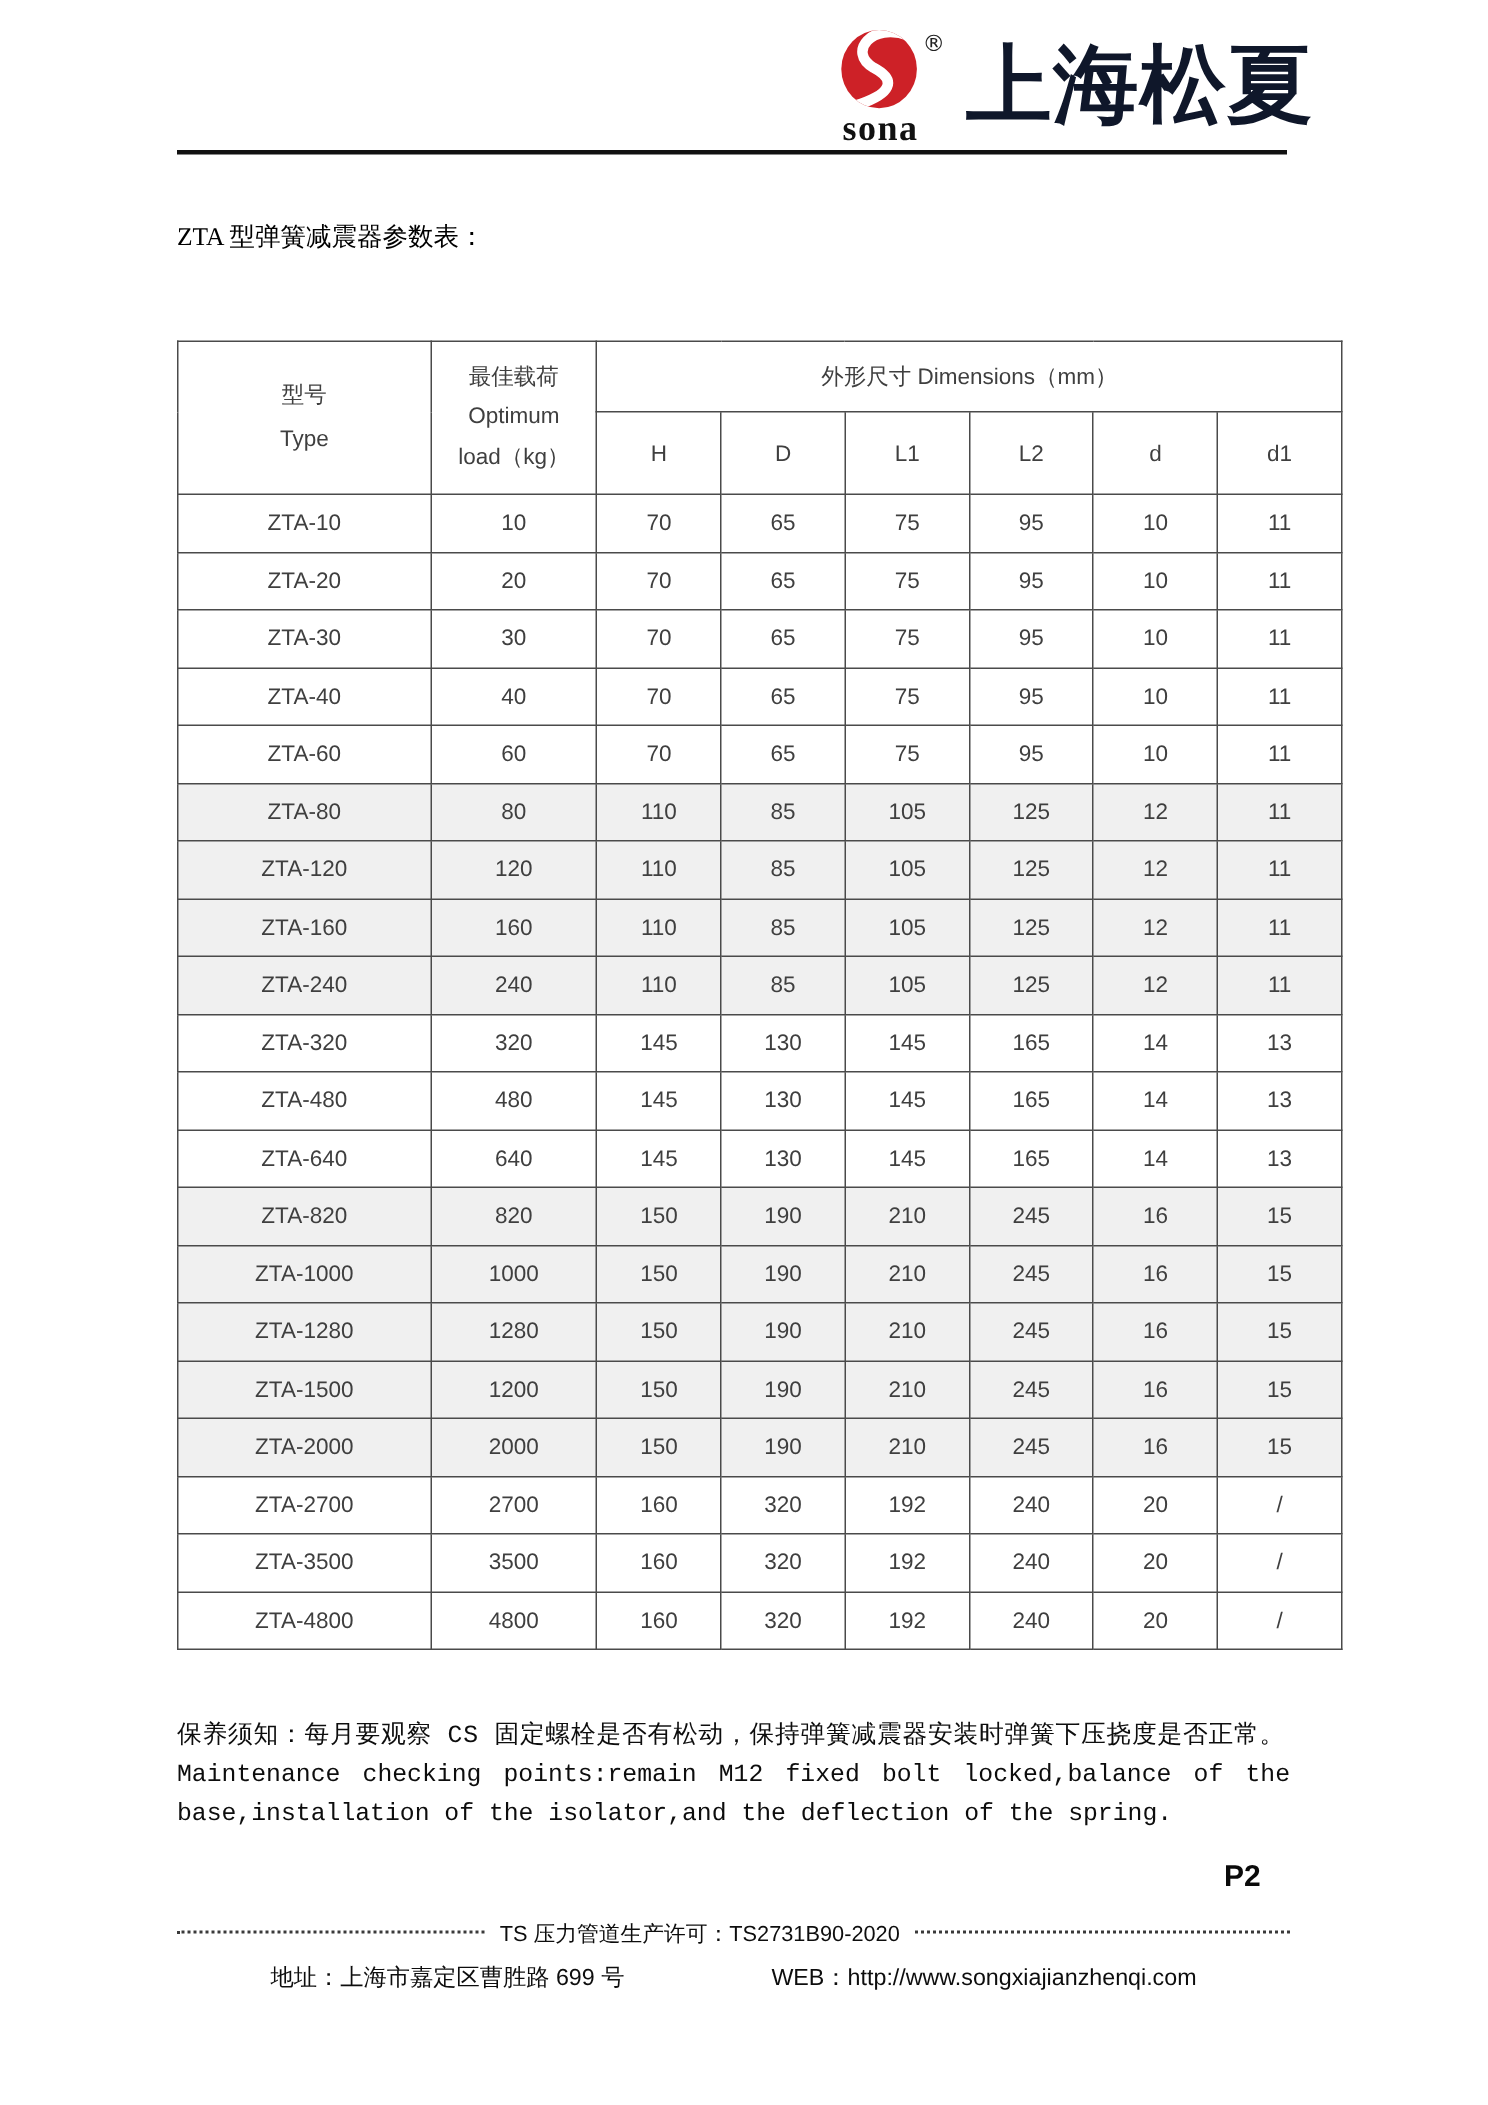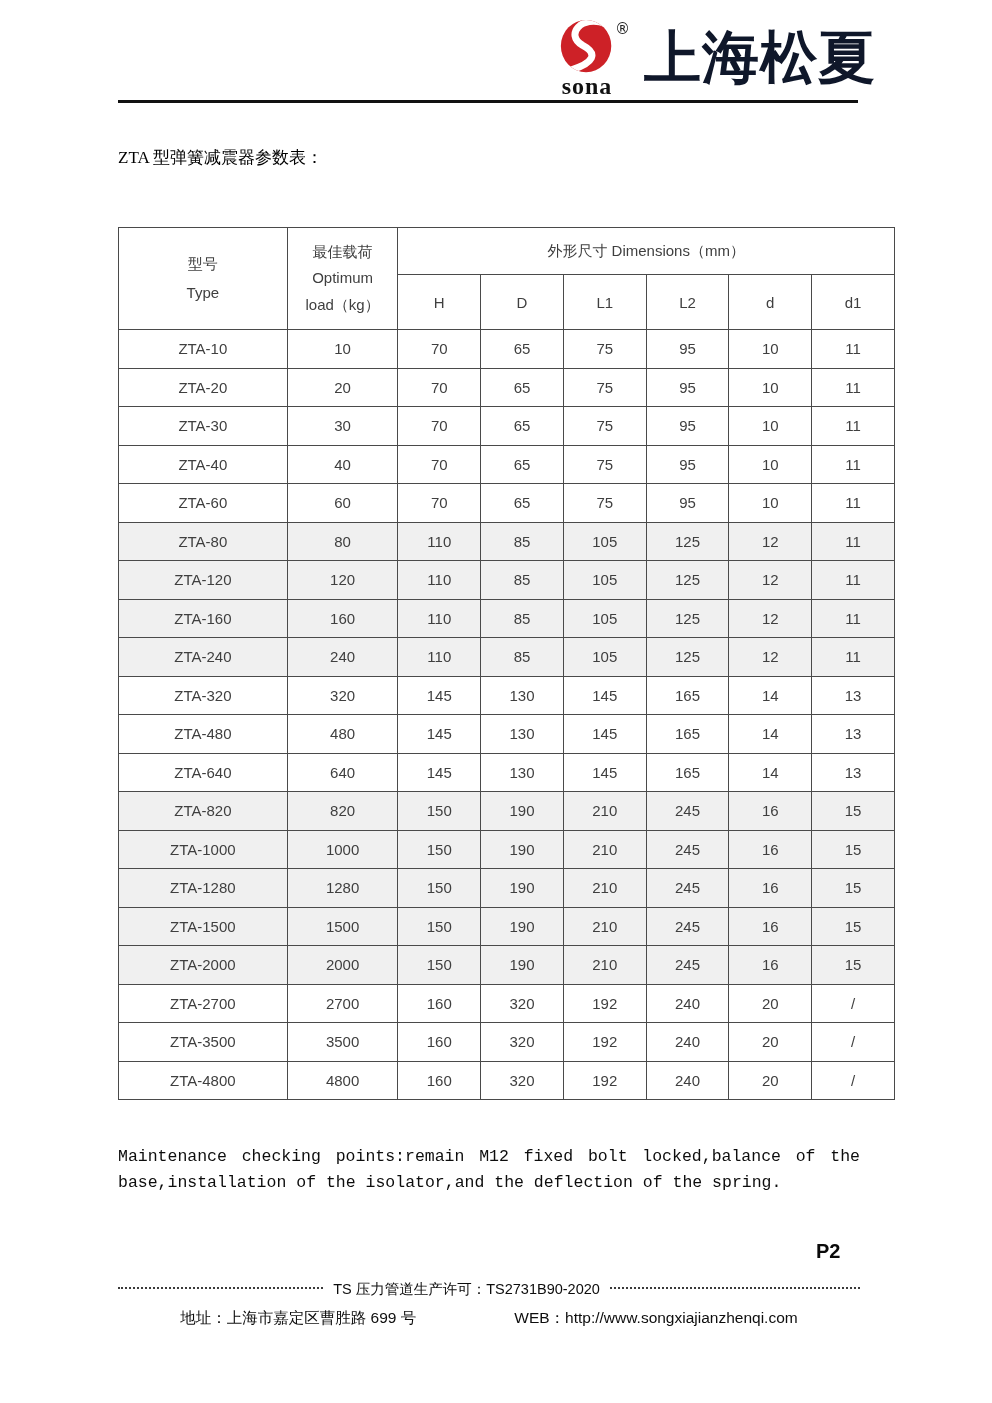--- a/index.html
+++ b/index.html
@@ -290,21 +290,21 @@
             <td>1280</td>
             <td>150</td>
             <td>190</td>
             <td>210</td>
             <td>245</td>
             <td>16</td>
             <td>15</td>
           </tr>
           <tr class="shaded">
             <td>ZTA-1500</td>
-            <td>1500</td>
+            <td>1200</td>
             <td>150</td>
             <td>190</td>
             <td>210</td>
             <td>245</td>
             <td>16</td>
             <td>15</td>
           </tr>
           <tr class="shaded">
             <td>ZTA-2000</td>
             <td>2000</td>
@@ -343,20 +343,21 @@
             <td>192</td>
             <td>240</td>
             <td>20</td>
             <td>/</td>
           </tr>
         </tbody>
     </table>
   </div>
 
   <div class="notes">
+    <div class="zh">保养须知：每月要观察 CS 固定螺栓是否有松动，保持弹簧减震器安装时弹簧下压挠度是否正常。</div>
     <div class="en1">Maintenance checking points:remain M12 fixed bolt locked,balance of the</div>
     <div class="en2">base,installation of the isolator,and the deflection of the spring.</div>
   </div>
 
   <div class="page-number">P2</div>
 
   <div class="footer">
     <div class="footer-line1">
       <span class="dots left"></span>
       <span class="lic-text">TS 压力管道生产许可：TS2731B90-2020</span>

